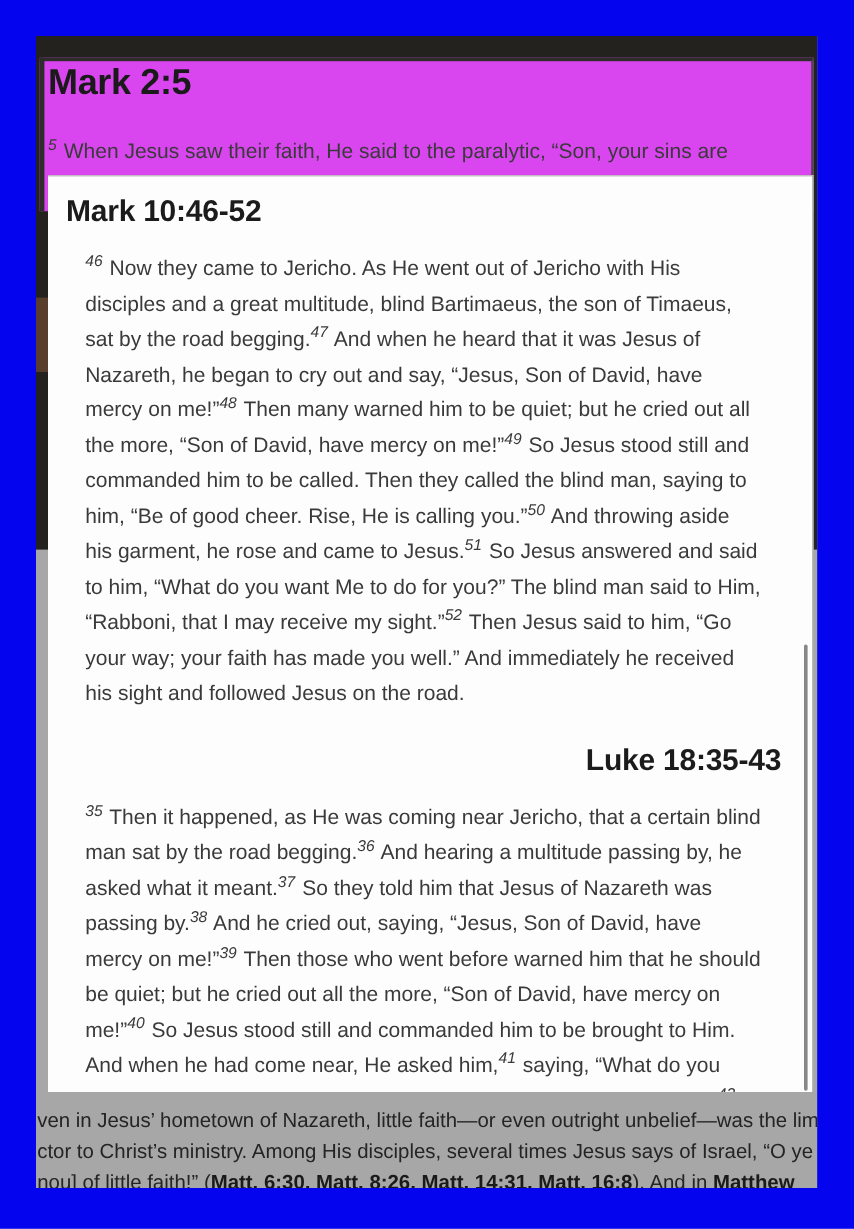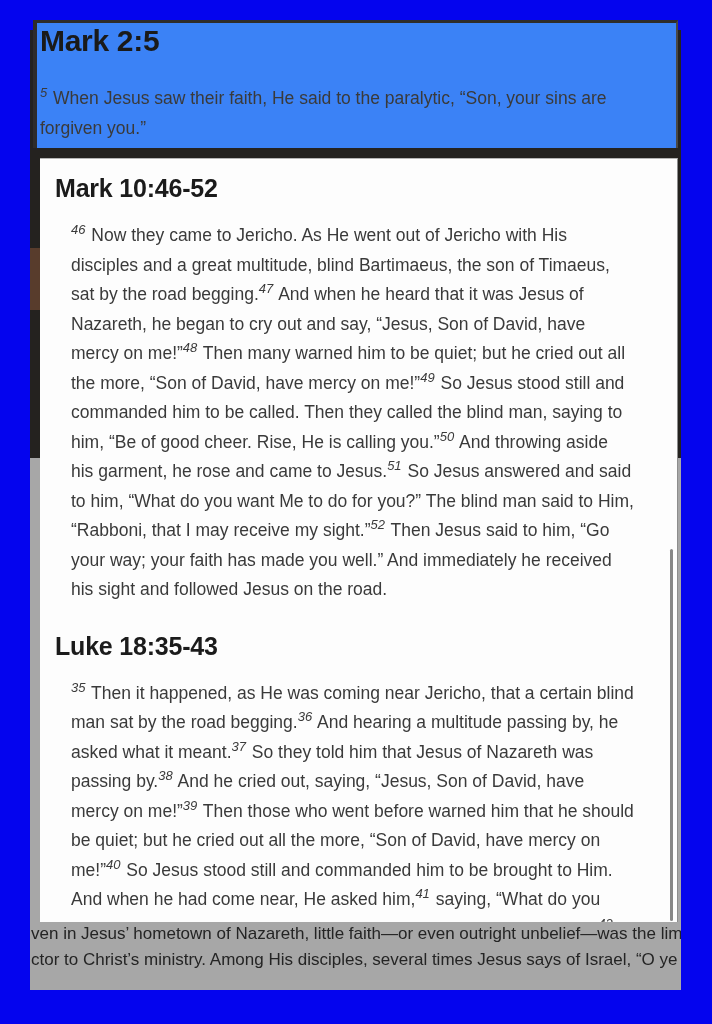--- a/index.html
+++ b/index.html
@@ -57,25 +57,25 @@
   }
   .bg-line .b {
     font-weight: 700;
     color: #1a1a1a;
   }
 
   
   .popup-top {
     position: absolute;
     left: 33px;
-    top: 20px;
+    top: 48px;
     width: 645px;
     height: 128px;
     box-sizing: border-box;
-    background: #3b82f6;
+    background: #d946ef;
     border-top: 3px solid #2e2c2a;
     border-left: 4px solid #2e2c2a;
     border-right: 2px solid #4a4845;
     padding: 1px 6px 0 3px;
     overflow: hidden;
   }
   .popup-top h2 {
     margin: 0;
     font-size: 30px;
     line-height: 34px;
@@ -87,40 +87,41 @@
     margin: 25px 0 14px;
     font-size: 17.5px;
     line-height: 30px;
     color: #3a3a3a;
   }
 
   
   .popup-main {
     position: absolute;
     left: 40px;
-    top: 158px;
+    top: 146px;
     width: 638px;
     height: 764px;
     box-sizing: border-box;
     background: #fdfdfd;
     border-top: 1px solid #b5b5b5;
     border-right: 1px solid #8d8d8d;
     padding: 6px 26px 0 15px;
     overflow: hidden;
   }
   .popup-main .section-title {
     margin: 6px 0 0;
     font-size: 25px;
     line-height: 34px;
     font-weight: 700;
     color: #1b1b1b;
     letter-spacing: -0.2px;
   }
   .popup-main .section + .section .section-title {
     margin-top: 24px;
+    text-align: right;
   }
   .popup-main .verse {
     margin: 16px 16px 0;
     font-size: 17.5px;
     line-height: 29.5px;
     color: #3a3a3a;
   }
 
   
   .verse sup {
@@ -145,20 +146,21 @@
 </style>
 </head>
 <body>
 
 <div class="backdrop">
   <div class="dark-zone"></div>
   <div class="blotch"></div>
   <div class="bg-paragraph">
     <div class="bg-line"><span>ven in Jesus’ hometown of Nazareth, little faith—or even outright unbelief—was the limitin</span></div>
     <div class="bg-line"><span>ctor to Christ’s ministry. Among His disciples, several times Jesus says of Israel, “O ye</span></div>
+    <div class="bg-line"><span>nou] of little faith!” (</span><span class="b">Matt. 6:30, Matt. 8:26, Matt. 14:31, Matt. 16:8</span><span>). And in </span><span class="b">Matthew</span></div>
   </div>
 </div>
 
 <div class="popup-top">
   <h2>Mark 2:5</h2>
   <p class="verse"><sup>5</sup><span> When Jesus saw their faith, He said to the paralytic, “Son, your sins are forgiven you.”</span></p>
 </div>
 
 <div class="popup-main">
   <div class="section">

